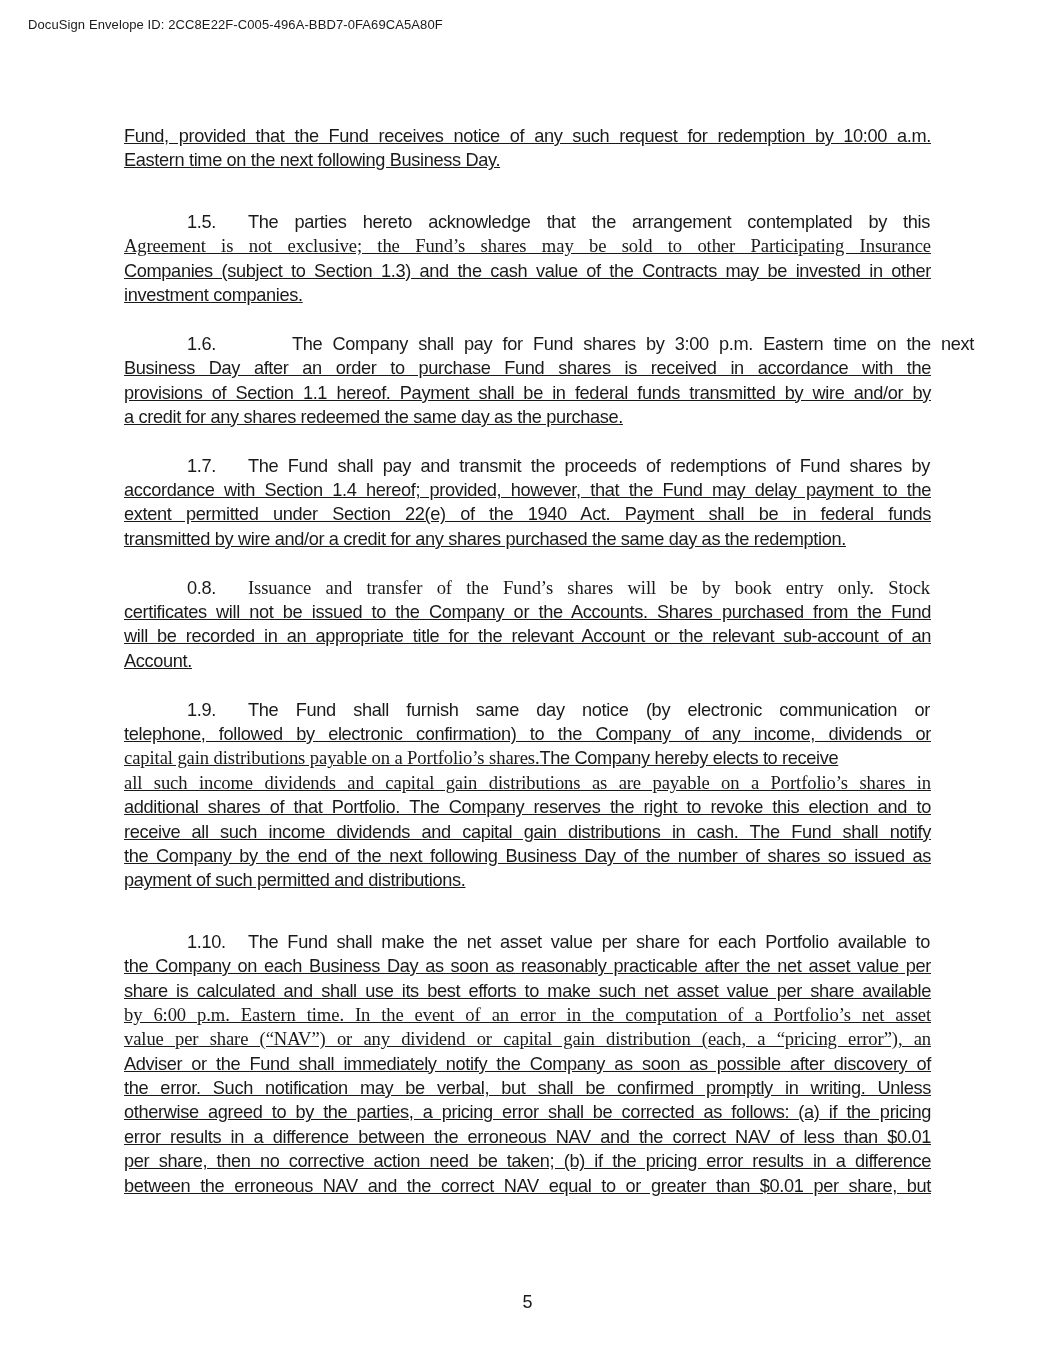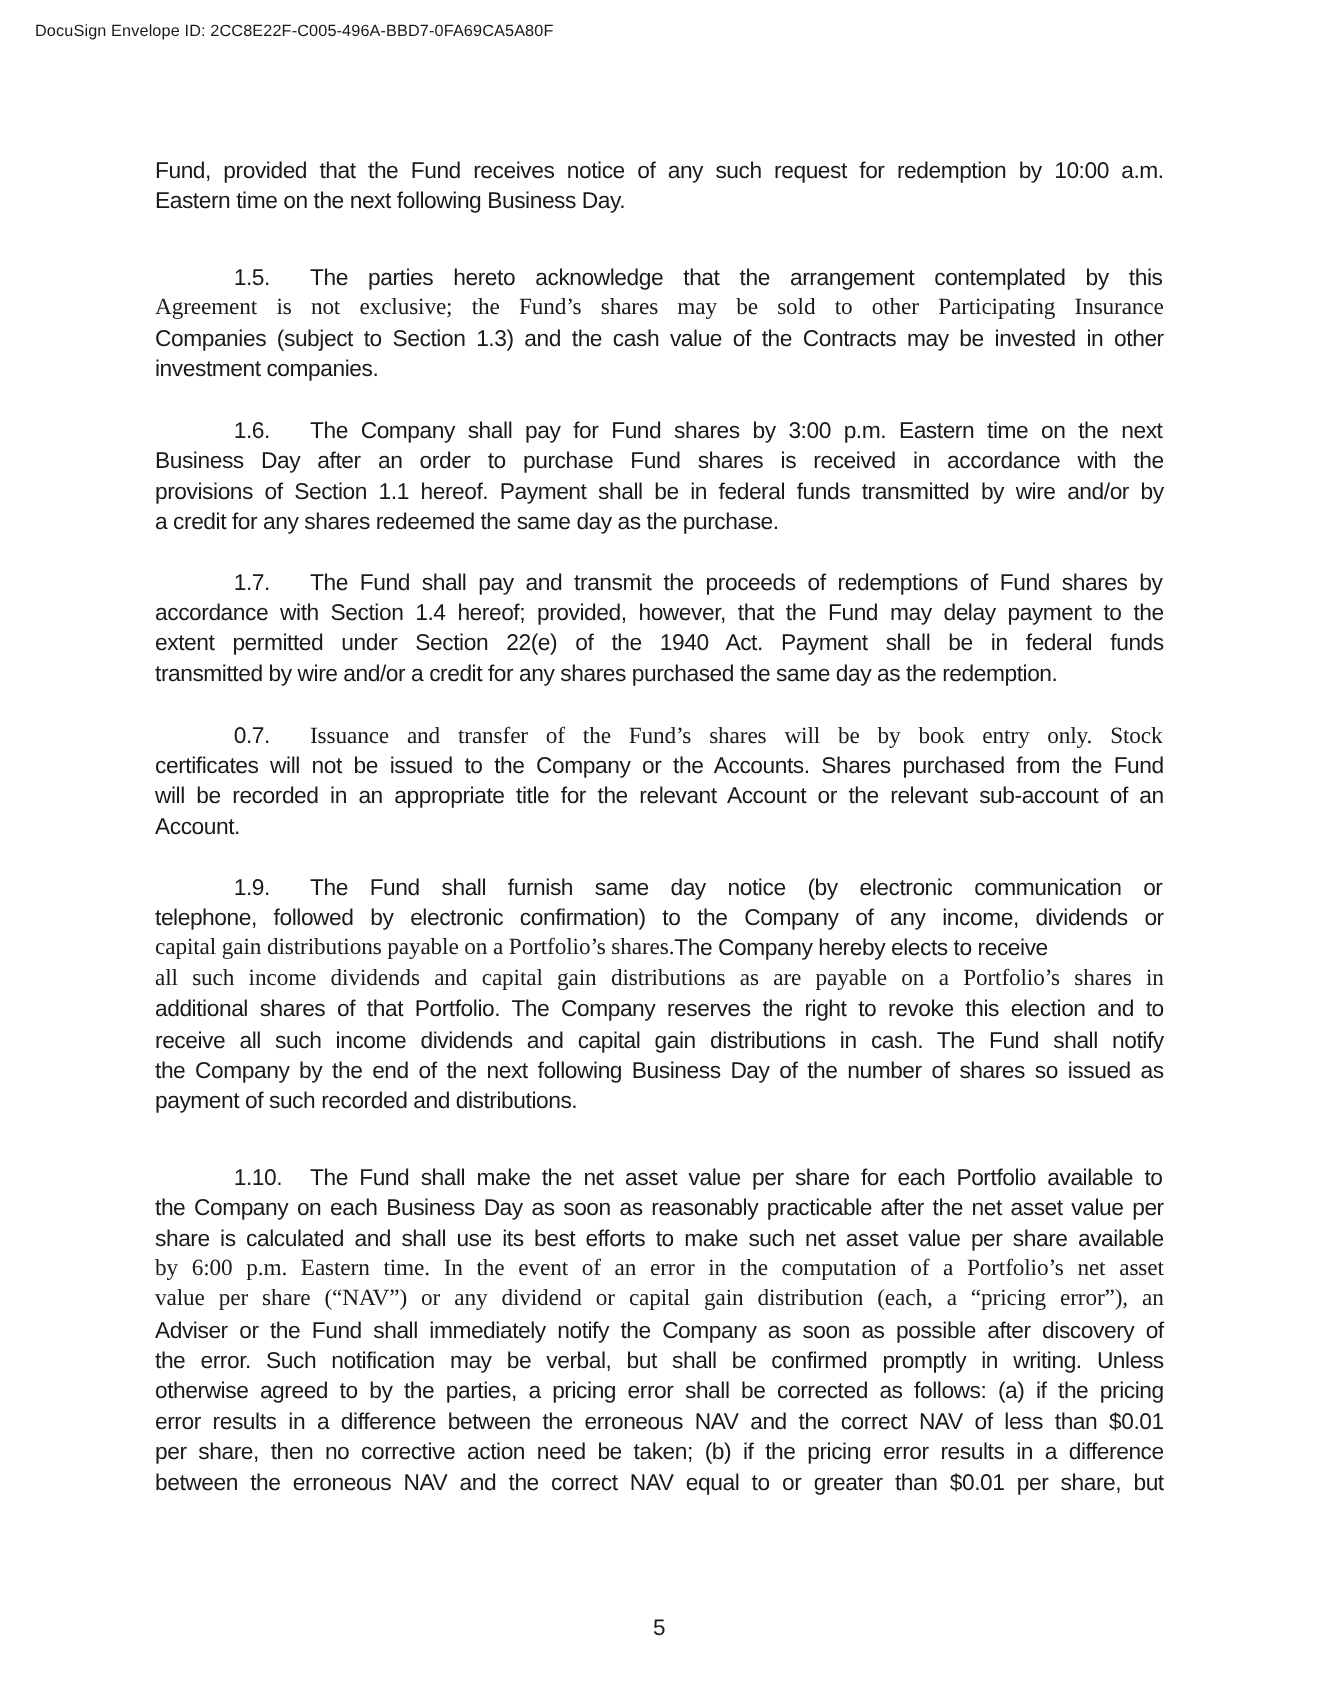--- a/index.html
+++ b/index.html
@@ -21,20 +21,21 @@
       font-family: "Liberation Sans", sans-serif;
       font-size: 13px;
       color: #1a1a1a;
       letter-spacing: 0.1px;
     }
     .page-body {
       position: absolute;
       left: 124px;
       top: 124px;
       width: 807px;
+      text-decoration: underline;
     }
     .line {
       font-family: "Liberation Sans", sans-serif;
       font-size: 18.2px;
       height: 24.4px;
       line-height: 24.4px;
       white-space: nowrap;
       text-align: justify;
       text-align-last: justify;
       letter-spacing: -0.35px;
@@ -85,58 +86,58 @@
   <div>
     <div class="line"><span class="para-num">1.5.</span><span style="display:inline-block;width:682px;text-align:justify;text-align-last:justify;">The parties hereto acknowledge that the arrangement contemplated by this</span></div>
     <div class="line serif">Agreement is not exclusive; the Fund’s shares may be sold to other Participating Insurance</div>
     <div class="line">Companies (subject to Section 1.3) and the cash value of the Contracts may be invested in other</div>
     <div class="line last">investment companies.</div>
   </div>
 
   <div class="gap-md"></div>
 
   <div>
-    <div class="line"><span class="para-num">1.6.</span><span style="display:inline-block;width:682px;text-align:justify;text-align-last:justify;">The Company shall pay for Fund shares by 3:00 p.m. Eastern time on the next</span></div>
+    <div class="line"><span class="para-num">1.6.</span><span style="display:inline-block;width:682px;text-align:justify;text-align-last:justify;margin-left:44px;">The Company shall pay for Fund shares by 3:00 p.m. Eastern time on the next</span></div>
     <div class="line">Business Day after an order to purchase Fund shares is received in accordance with the</div>
     <div class="line">provisions of Section 1.1 hereof.  Payment shall be in federal funds transmitted by wire and/or by</div>
     <div class="line last">a credit for any shares redeemed the same day as the purchase.</div>
   </div>
 
   <div class="gap-md"></div>
 
   <div>
     <div class="line"><span class="para-num">1.7.</span><span style="display:inline-block;width:682px;text-align:justify;text-align-last:justify;">The Fund shall pay and transmit the proceeds of redemptions of Fund shares by</span></div>
     <div class="line">accordance with Section 1.4 hereof; provided, however, that the Fund may delay payment to the</div>
     <div class="line">extent permitted under Section 22(e) of the 1940 Act.  Payment shall be in federal funds</div>
     <div class="line last">transmitted by wire and/or a credit for any shares purchased the same day as the redemption.</div>
   </div>
 
   <div class="gap-md"></div>
 
   <div>
-    <div class="line"><span class="para-num">0.7.</span><span class="serif" style="display:inline-block;width:682px;text-align:justify;text-align-last:justify;">Issuance and transfer of the Fund’s shares will be by book entry only.  Stock</span></div>
+    <div class="line"><span class="para-num">0.8.</span><span class="serif" style="display:inline-block;width:682px;text-align:justify;text-align-last:justify;">Issuance and transfer of the Fund’s shares will be by book entry only.  Stock</span></div>
     <div class="line">certificates will not be issued to the Company or the Accounts.  Shares purchased from the Fund</div>
     <div class="line">will be recorded in an appropriate title for the relevant Account or the relevant sub-account of an</div>
     <div class="line last">Account.</div>
   </div>
 
   <div class="gap-md"></div>
 
   <div>
     <div class="line"><span class="para-num">1.9.</span><span style="display:inline-block;width:682px;text-align:justify;text-align-last:justify;">The Fund shall furnish same day notice (by electronic communication or</span></div>
     <div class="line">telephone, followed by electronic confirmation) to the Company of any income, dividends or</div>
     <div class="line" style="display:flex;justify-content:flex-start;">
         <span class="serif">capital gain distributions payable on a Portfolio’s shares.</span>
         <span>The Company hereby elects to receive</span>
       </div>
     <div class="line serif">all such income dividends and capital gain distributions as are payable on a Portfolio’s shares in</div>
     <div class="line">additional shares of that Portfolio.  The Company reserves the right to revoke this election and to</div>
     <div class="line">receive all such income dividends and capital gain distributions in cash.  The Fund shall notify</div>
     <div class="line">the Company by the end of the next following Business Day of the number of shares so issued as</div>
-    <div class="line last">payment of such recorded and distributions.</div>
+    <div class="line last">payment of such permitted and distributions.</div>
   </div>
 
   <div class="gap-xl"></div>
 
   <div>
     <div class="line"><span class="para-num">1.10.</span><span style="display:inline-block;width:682px;text-align:justify;text-align-last:justify;">The Fund shall make the net asset value per share for each Portfolio available to</span></div>
     <div class="line">the Company on each Business Day as soon as reasonably practicable after the net asset value per</div>
     <div class="line">share is calculated and shall use its best efforts to make such net asset value per share available</div>
     <div class="line serif">by 6:00 p.m. Eastern time.  In the event of an error in the computation of a Portfolio’s net asset</div>
     <div class="line serif">value per share (“NAV”) or any dividend or capital gain distribution (each, a “pricing error”), an</div>

